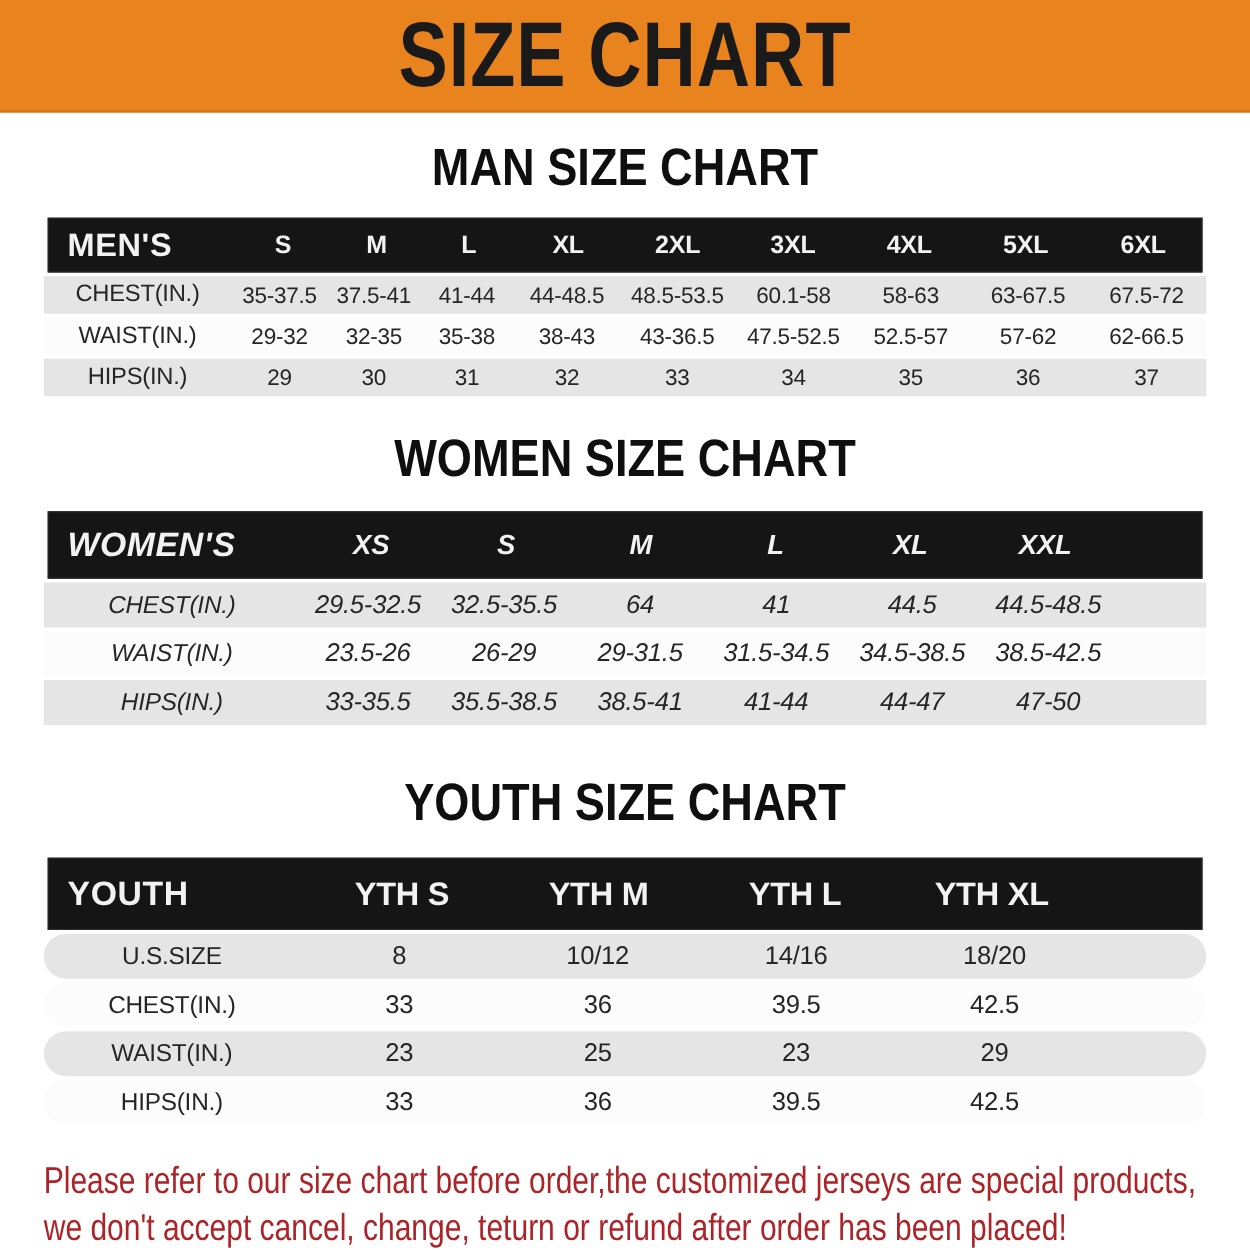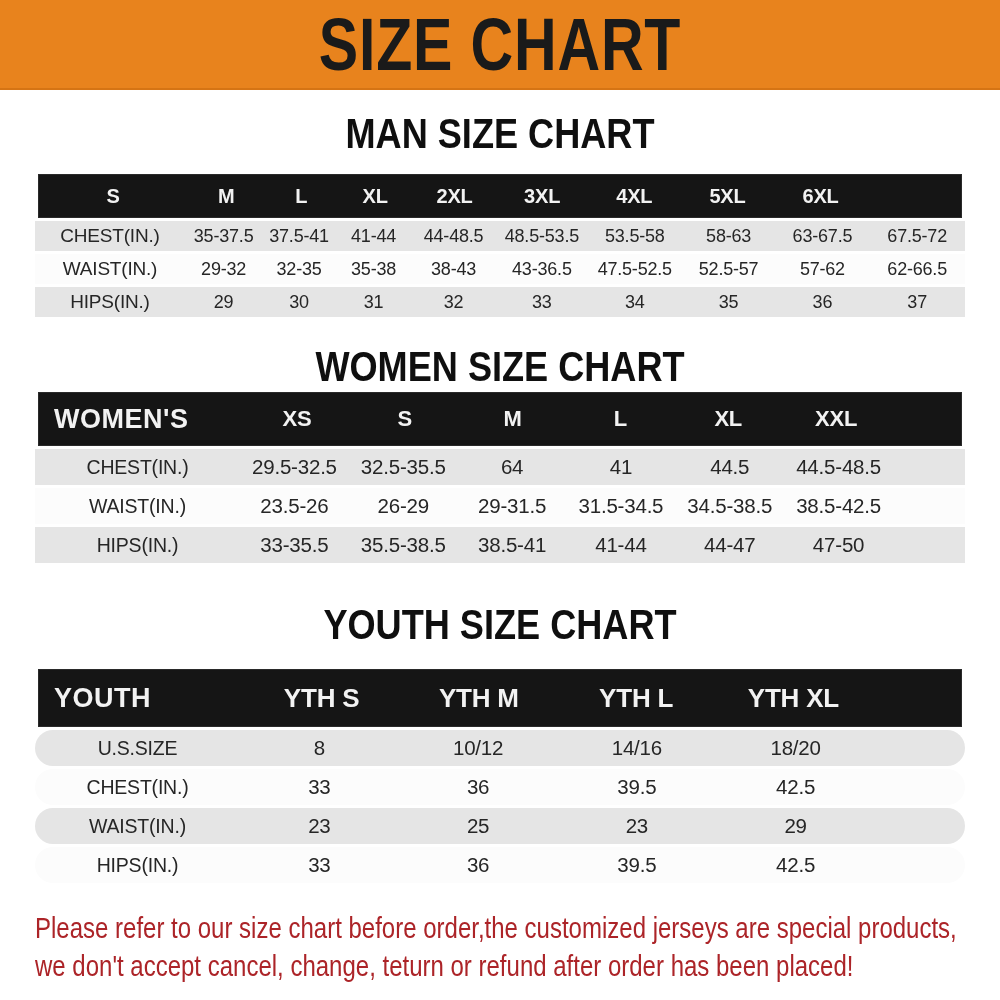--- a/index.html
+++ b/index.html
@@ -47,21 +47,21 @@
   #heading-youth { margin-top: 38px; }
 
   
   .size-table {
     margin: 0 35px;
     display: flex;
     flex-direction: column;
     gap: 3px;
   }
   #table-men   { margin-top: 16px; }
-  #table-women { margin-top: 1px; }
+  #table-women { margin-top: 18px; font-style: italic; }
   #table-youth { margin-top: 20px; }
 
   .trow {
     display: grid;
     align-items: center;
     box-sizing: border-box;
   }
   .trow.thead {
     background: #151515;
     color: #f2f2f2;
@@ -144,38 +144,39 @@
 <div class="page">
 
   <header class="banner">
     <h1>SIZE CHART</h1>
   </header>
 
   <section>
     <h2 class="section-heading" id="heading-men">MAN SIZE CHART</h2>
     <div class="size-table table-men" id="table-men">
         <div class="trow thead">
+          <div class="cell label">MEN'S</div>
           <div class="cell">S</div>
           <div class="cell">M</div>
           <div class="cell">L</div>
           <div class="cell">XL</div>
           <div class="cell">2XL</div>
           <div class="cell">3XL</div>
           <div class="cell">4XL</div>
           <div class="cell">5XL</div>
           <div class="cell">6XL</div>
         </div>
         <div class="trow shade">
           <div class="cell label">CHEST(IN.)</div>
           <div class="cell">35-37.5</div>
           <div class="cell">37.5-41</div>
           <div class="cell">41-44</div>
           <div class="cell">44-48.5</div>
           <div class="cell">48.5-53.5</div>
-          <div class="cell">53.5-58</div>
+          <div class="cell">60.1-58</div>
           <div class="cell">58-63</div>
           <div class="cell">63-67.5</div>
           <div class="cell">67.5-72</div>
         </div>
         <div class="trow plain">
           <div class="cell label">WAIST(IN.)</div>
           <div class="cell">29-32</div>
           <div class="cell">32-35</div>
           <div class="cell">35-38</div>
           <div class="cell">38-43</div>

